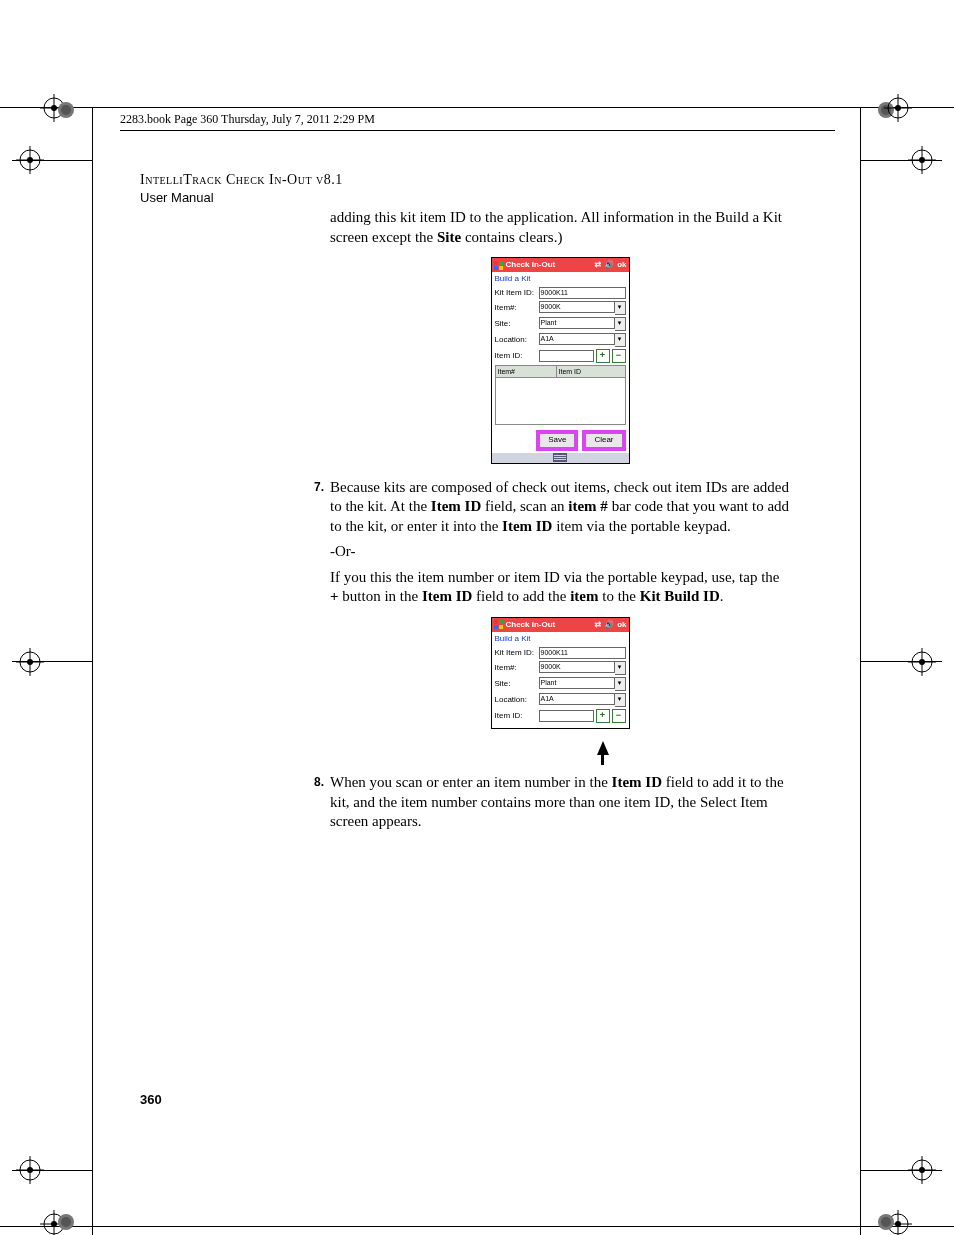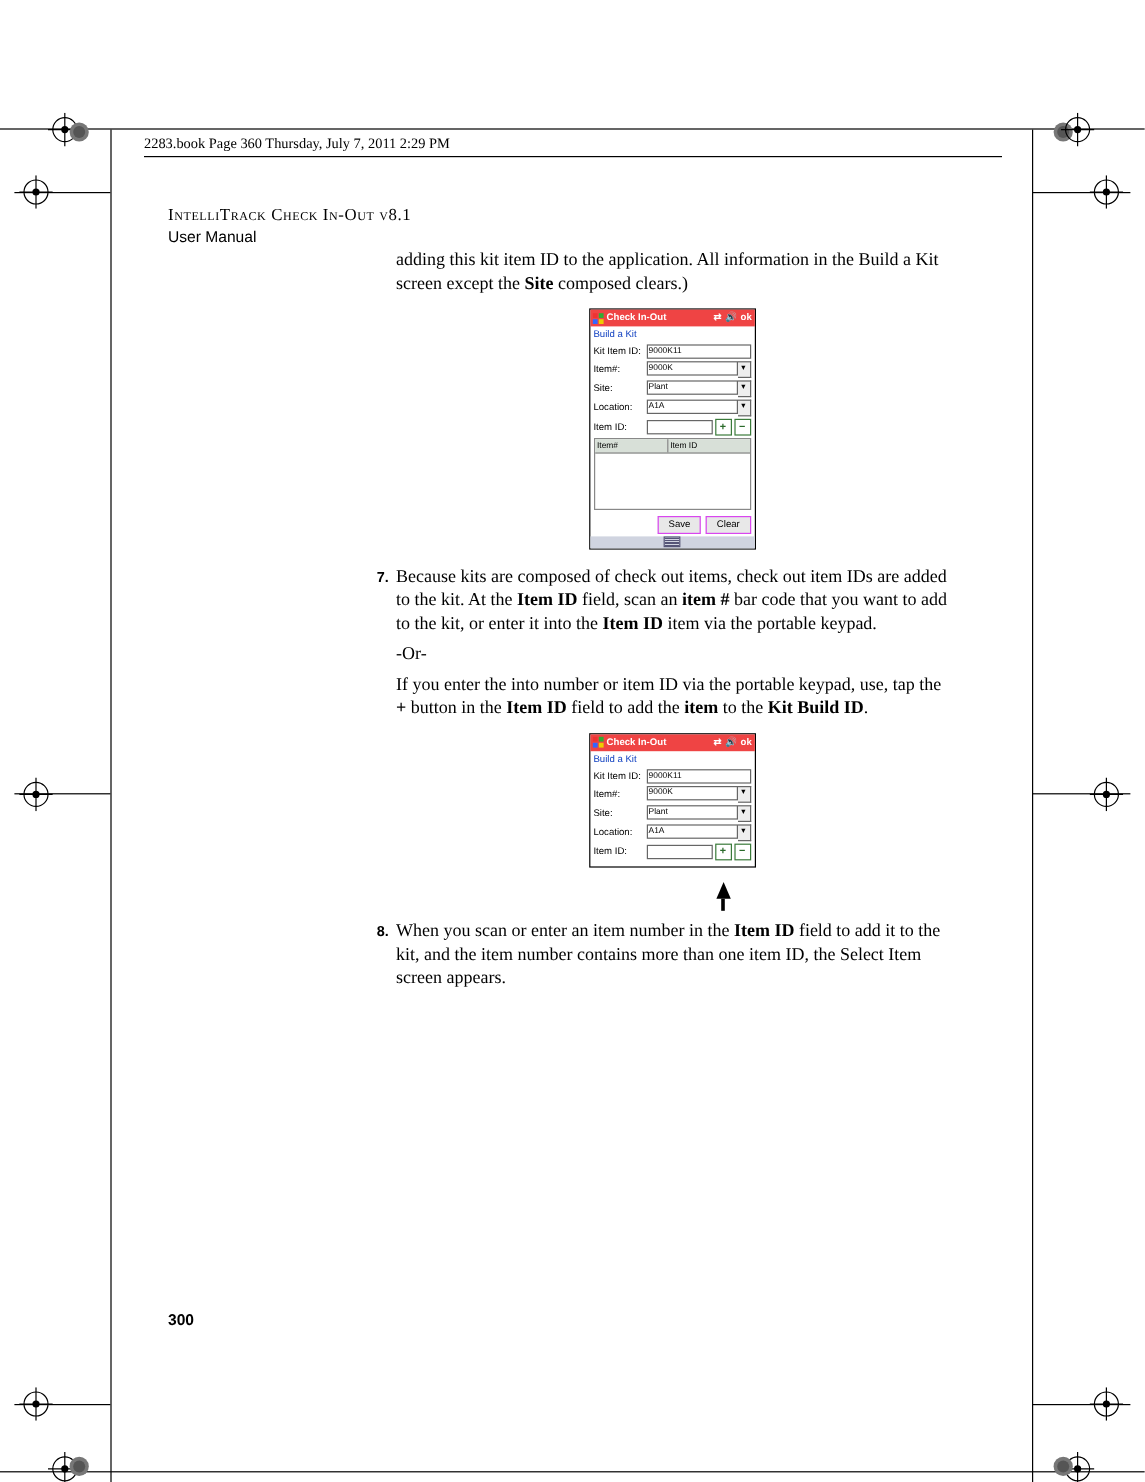--- a/index.html
+++ b/index.html
@@ -167,21 +167,21 @@
   }
   .app .tbl .hdr div:last-child { border-right:none; flex:1; }
   .app .tbl .body-area { height: 46px; }
   .app .btnbar {
     display:flex;
     justify-content: flex-end;
     gap: 4px;
     padding: 2px 3px;
   }
   .app .btn {
-    border: 1px solid #d946ef;
+    border: 4px solid #d946ef;
     background: #e8e8e8;
     font-size: 8px;
     padding: 1px 8px;
   }
   .app .footerbar {
     background: #d0d4e0;
     height: 10px;
     display:flex;
     justify-content:center;
     align-items:center;
@@ -327,21 +327,21 @@
   </div>
 
   <div class="header-line">2283.book  Page 360  Thursday, July 7, 2011  2:29 PM</div>
   <div class="header-rule"></div>
 
   <div class="product-title">IntelliTrack Check In-Out v8.1</div>
   <div class="product-sub">User Manual</div>
 
   <div class="body">
     <p>
-      <span>adding this kit item ID to the application. All information in the Build a Kit screen except the </span><span class="bold">Site</span><span> composed clears.)</span>
+      <span>adding this kit item ID to the application. All information in the Build a Kit screen except the </span><span class="bold">Site</span><span> contains clears.)</span>
     </p>
 
     <div class="app">
       <div class="titlebar">
         <span class="winflag"></span>
         <span class="tb-title">Check In-Out</span>
         <span class="tb-right">
           <span>⇄</span>
           <span>🔊</span>
           <span>ok</span>
@@ -398,21 +398,21 @@
     </div>
 
     <div style="position:relative; margin-top:6px;">
       <div class="num-col" style="top:2px; left:-30px; position:absolute;">7.</div>
       <p>
         <span>Because kits are composed of check out items, check out item IDs are added to the kit. At the </span><span class="bold">Item ID</span><span> field, scan an </span><span class="bold">item #</span><span> bar code that you want to add to the kit, or enter it into the </span><span class="bold">Item ID</span><span> item via the portable keypad.</span>
       </p>
     </div>
     <p>-Or-</p>
     <p>
-      <span>If you enter the into number or item ID via the portable keypad, use, tap the </span><span class="bold">+</span><span> button in the </span><span class="bold">Item ID</span><span> field to add the </span><span class="bold">item</span><span> to the </span><span class="bold">Kit Build ID</span><span>.</span>
+      <span>If you this the item number or item ID via the portable keypad, use, tap the </span><span class="bold">+</span><span> button in the </span><span class="bold">Item ID</span><span> field to add the </span><span class="bold">item</span><span> to the </span><span class="bold">Kit Build ID</span><span>.</span>
     </p>
 
     <div class="app" style="margin-top:10px;">
       <div class="titlebar">
         <span class="winflag"></span>
         <span class="tb-title">Check In-Out</span>
         <span class="tb-right">
           <span>⇄</span>
           <span>🔊</span>
           <span>ok</span>
@@ -462,14 +462,14 @@
     </div>
 
     <div style="position:relative;">
       <div class="num-col" style="top:2px; left:-30px; position:absolute;">8.</div>
       <p>
         <span>When you scan or enter an item number in the </span><span class="bold">Item ID</span><span> field to add it to the kit, and the item number contains more than one item ID, the Select Item screen appears.</span>
       </p>
     </div>
   </div>
 
-  <div class="page-num">300</div>
+  <div class="page-num">360</div>
 </div>
 
 </body></html>

